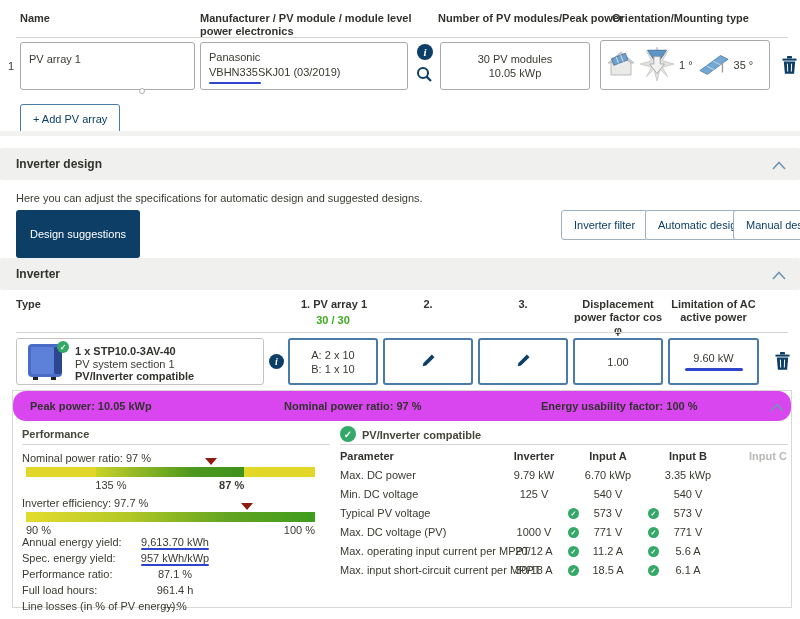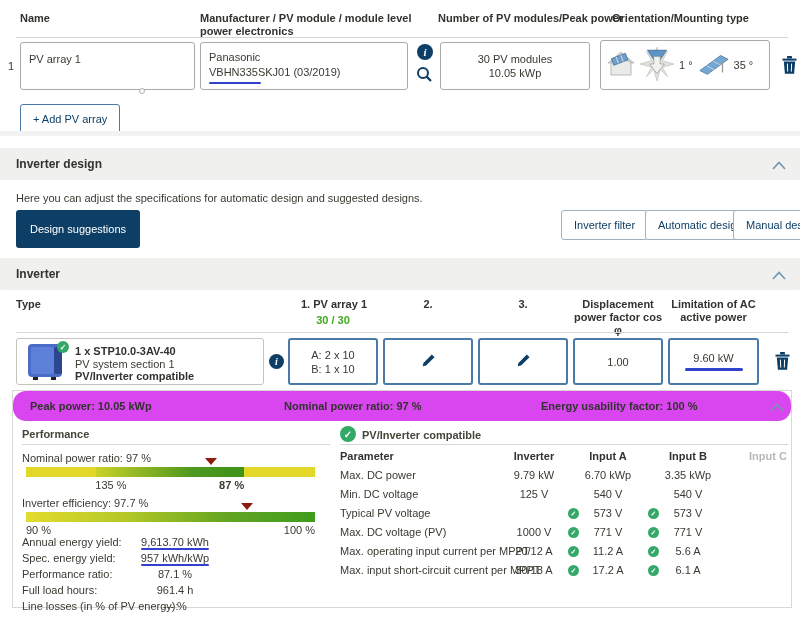--- a/index.html
+++ b/index.html
@@ -25,21 +25,21 @@
   .sectionbar .title { font-weight:bold; font-size:12px; color:#32322e; }
   .chev { position:absolute; cursor:pointer; }
   .outline-btn {
     position:absolute; background:#fff; border:1px solid #9fb0bf; border-radius:3px;
     color:#0d3e66; font-size:11px; display:flex; align-items:center; justify-content:center;
     padding:0 12px; height:30px; cursor:pointer; white-space:nowrap;
   }
   .primary-btn {
     position:absolute; background:#0d3e66; border:none; border-radius:3px;
     color:#fff; font-size:11px; display:flex; align-items:center; justify-content:center;
-    padding:0 14px; height:38px; cursor:pointer;
+    padding:0 14px; height:48px; cursor:pointer;
   }
   textarea.namefield {
     position:absolute; resize:none; border:1px solid #a9a9a5; border-radius:3px;
     font-family:"Liberation Sans", sans-serif; font-size:11px; color:#3a3a32;
     padding:10px 8px; outline:none; overflow:hidden;
   }
   .gcheck {
     position:absolute; background:#33a867; border-radius:50%; color:#fff;
     display:flex; align-items:center; justify-content:center; font-weight:bold;
   }
@@ -353,19 +353,19 @@
         <span class="chkA minicheck">✓</span>
         <span class="ca">11.2 A</span>
         <span class="chkB minicheck">✓</span>
         <span class="cb">5.6 A</span>
       </div>
 
       <div class="crow">
         <span class="cparam">Max. input short-circuit current per MPPT</span>
         <span class="cinv">30/18 A</span>
         <span class="chkA minicheck">✓</span>
-        <span class="ca">17.2 A</span>
+        <span class="ca">18.5 A</span>
         <span class="chkB minicheck">✓</span>
         <span class="cb">6.1 A</span>
       </div>
     </div>
 
 </div>
 
 </body></html>

